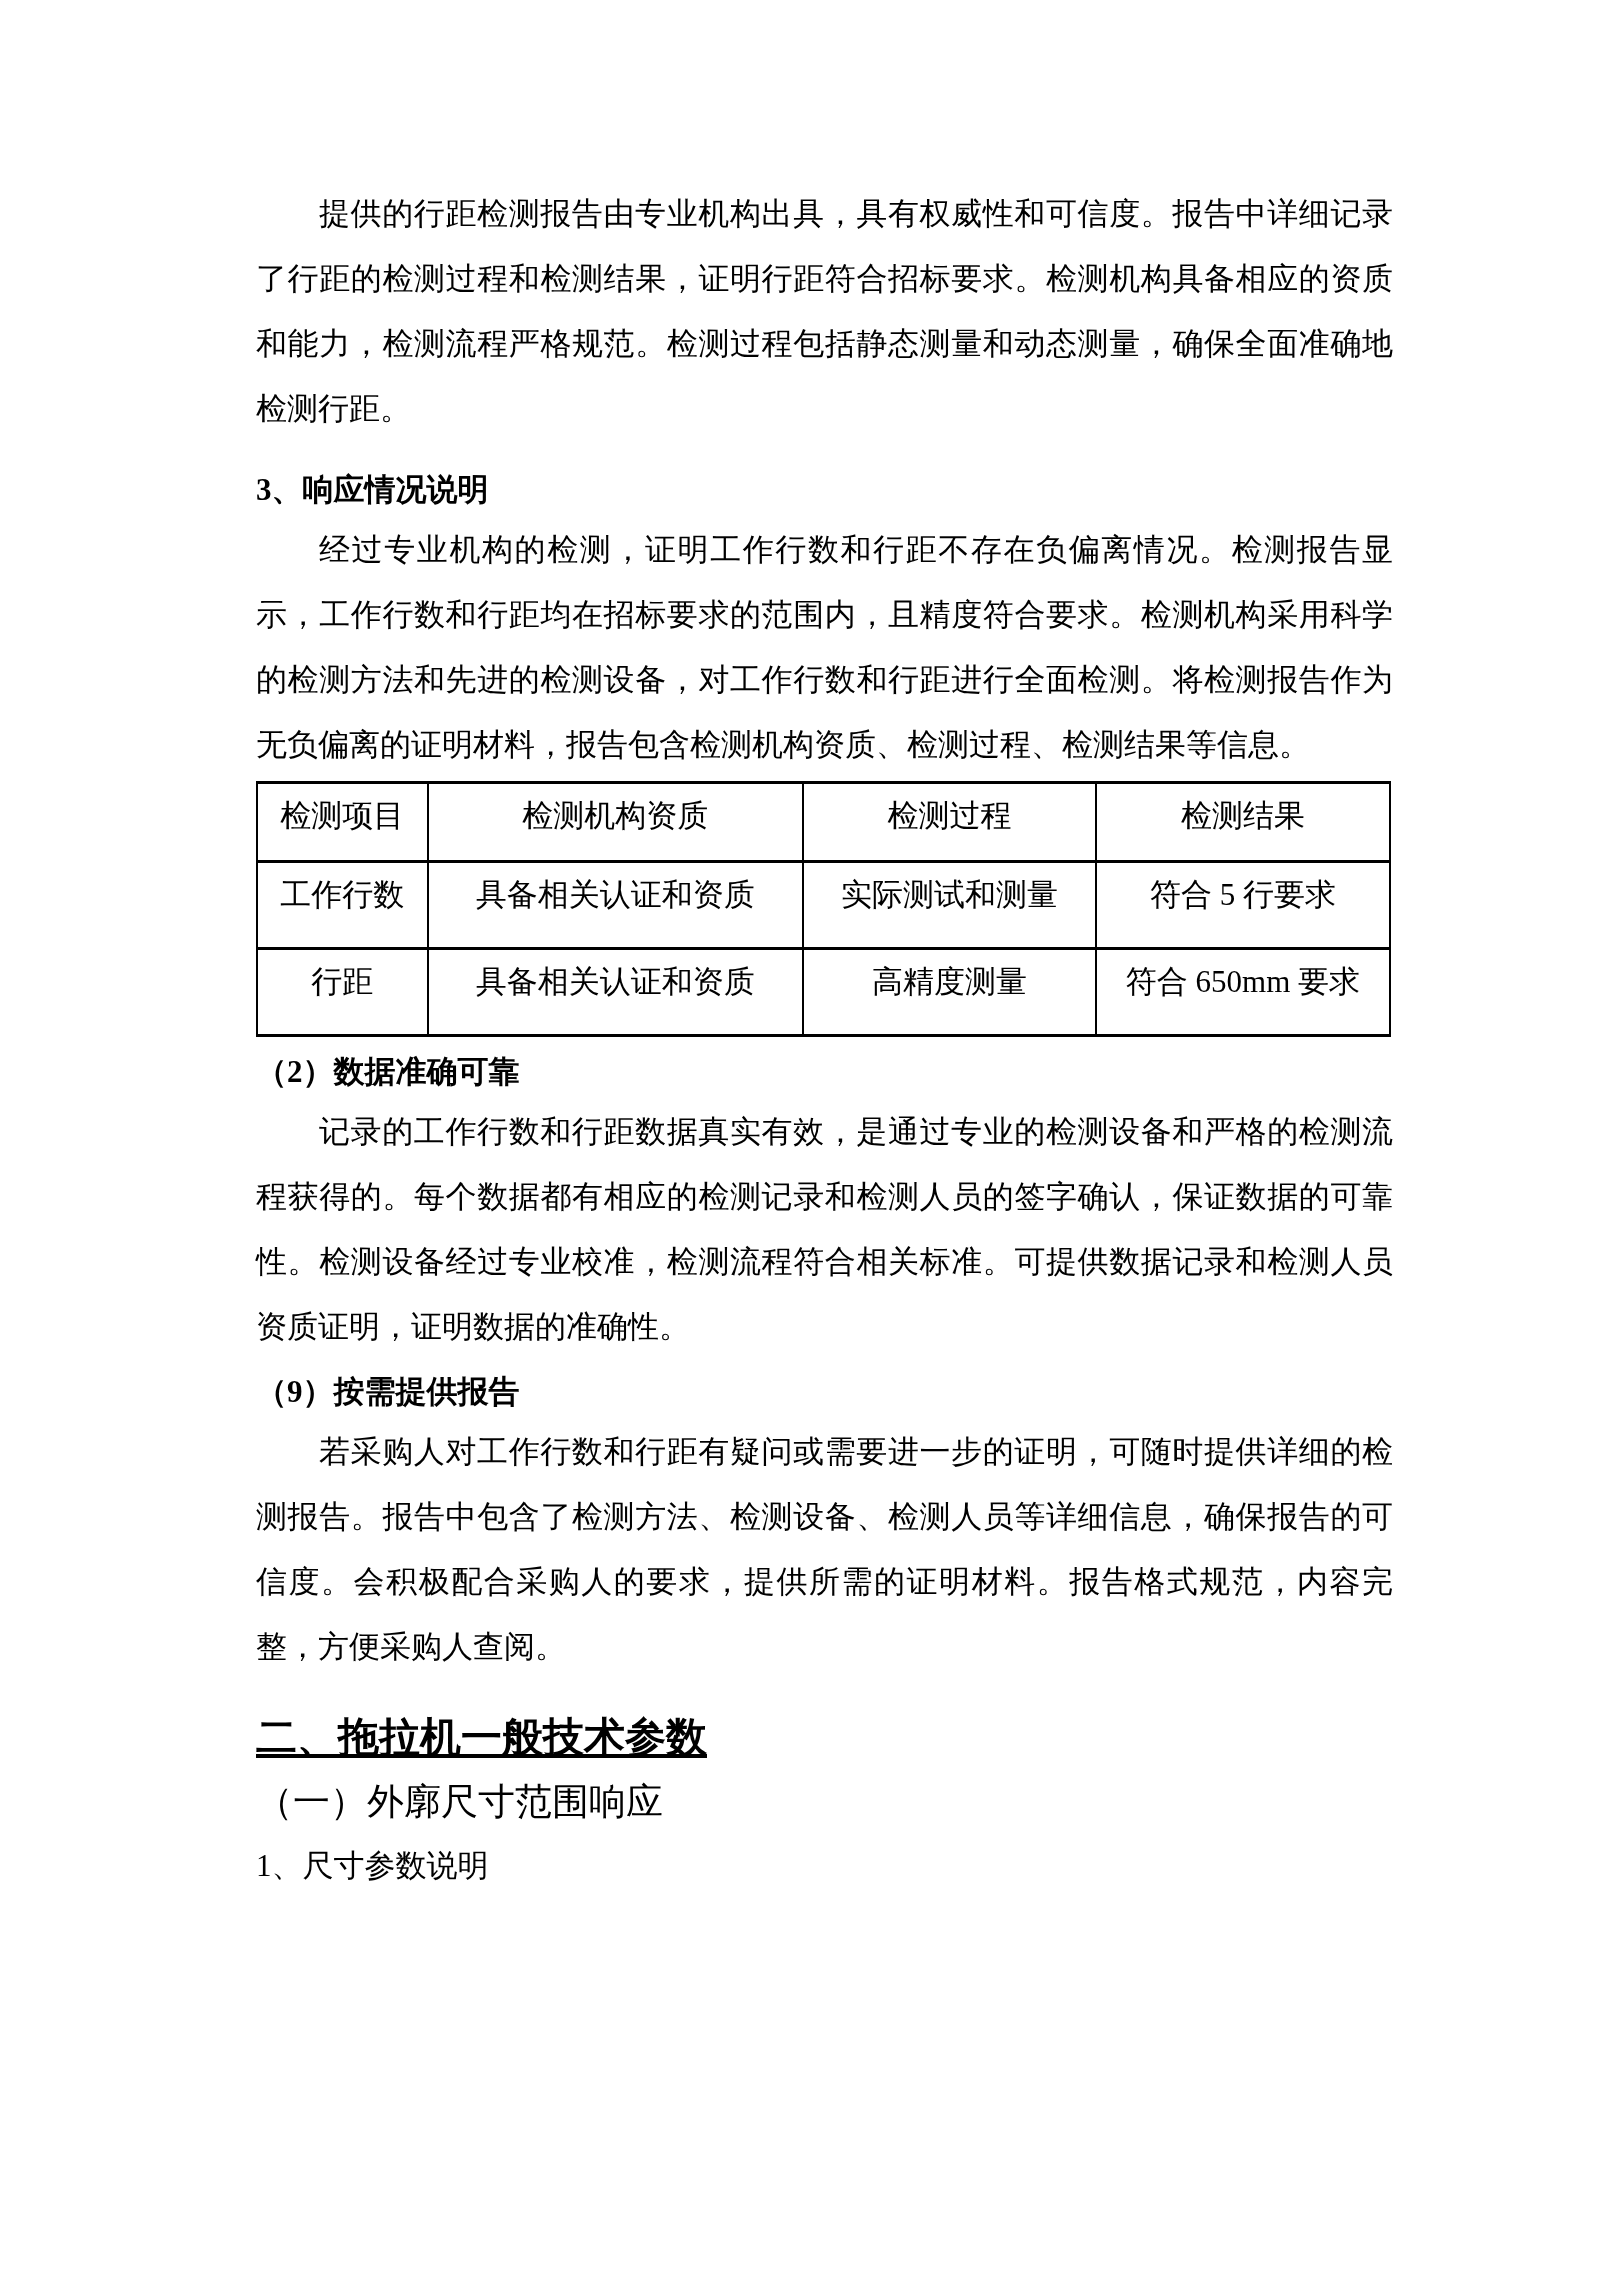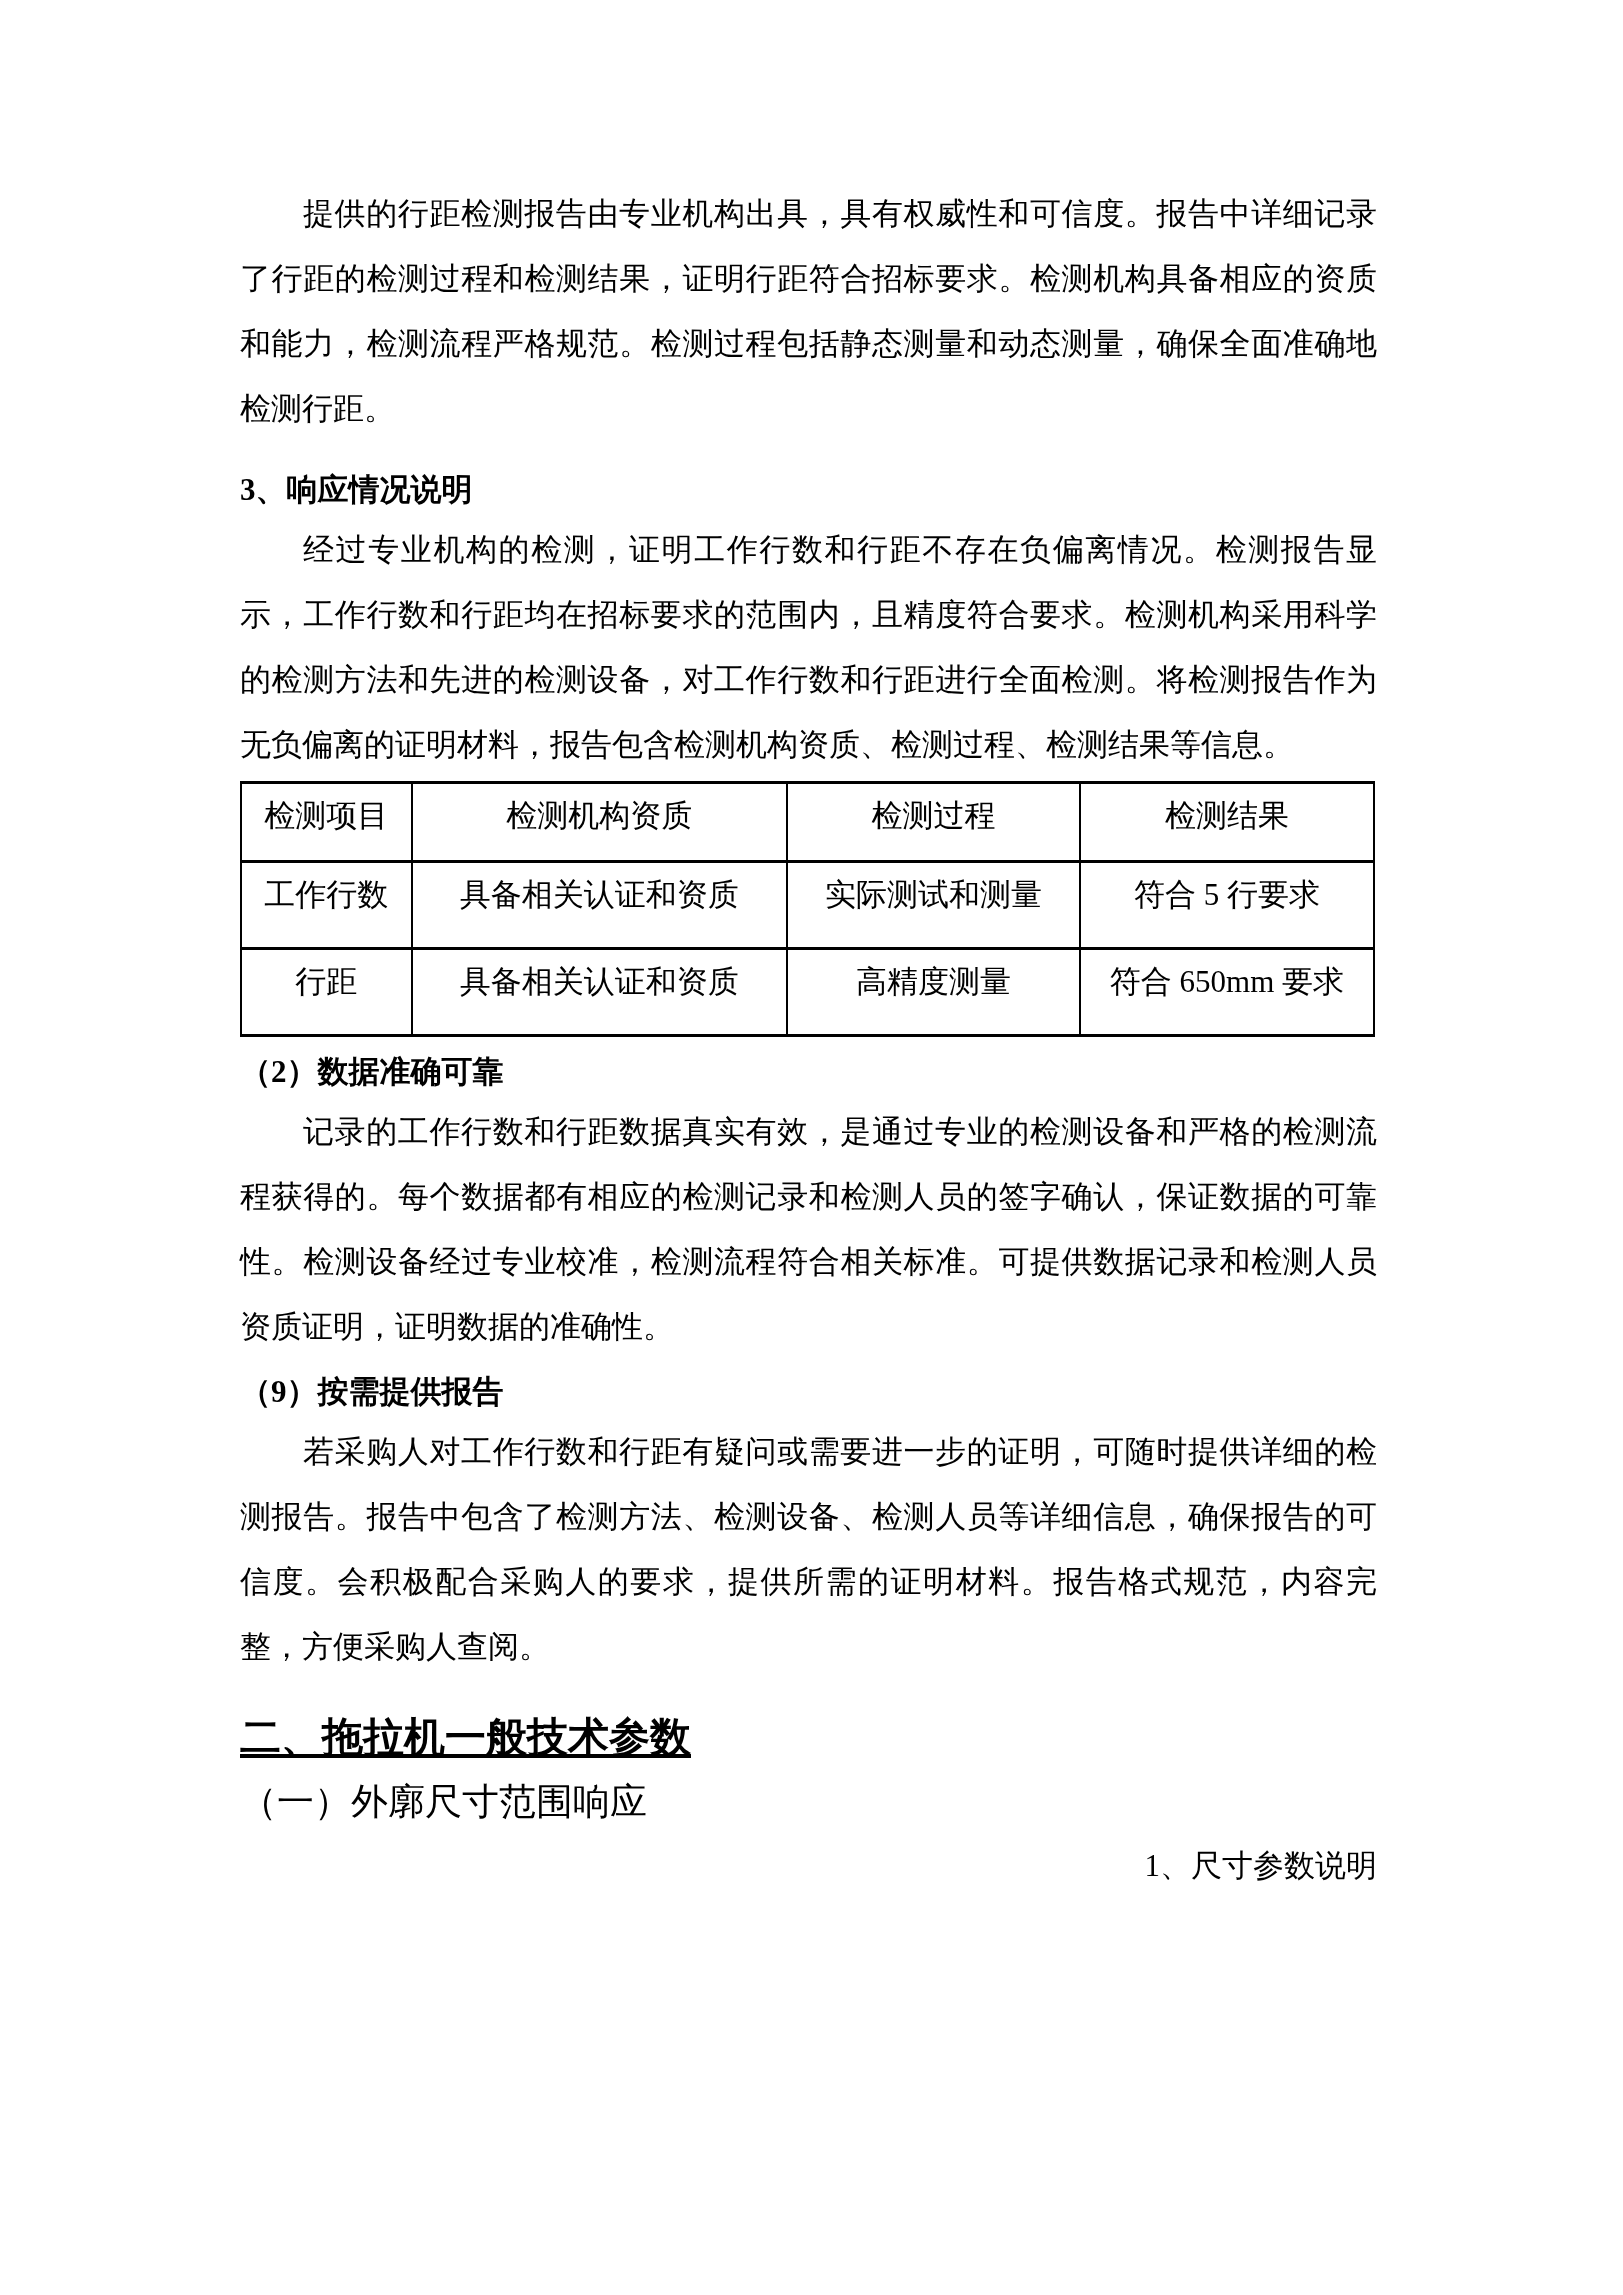--- a/index.html
+++ b/index.html
@@ -11,21 +11,21 @@
     position: relative;
     width: 1623px;
     height: 2295px;
     background: #ffffff;
     color: #000000;
     overflow: hidden;
     font-family: "Liberation Serif", "DejaVu Serif", serif;
   }
   .content {
     position: absolute;
-    left: 240px;
+    left: 256px;
     top: 0;
     width: 1137px;
   }
   p.body {
     font-size: 31px;
     line-height: 65px;
     text-align: justify;
     text-indent: 63px;
     margin: 0;
     word-break: break-all;
@@ -82,21 +82,20 @@
     font-weight: normal;
     font-size: 37px;
     line-height: 58px;
     margin: 5.9px 0 0 0;
   }
   h3.item-heading {
     font-weight: normal;
     font-size: 31px;
     line-height: 54px;
     margin: 7.9px 0 0 0;
-    text-align: right;
   }
 </style>
 </head>
 <body>
 
 <div class="page">
   <div class="content">
 
     <p class="body first">提供的行距检测报告由专业机构出具，具有权威性和可信度。报告中详细记录了行距的检测过程和检测结果，证明行距符合招标要求。检测机构具备相应的资质和能力，检测流程严格规范。检测过程包括静态测量和动态测量，确保全面准确地检测行距。</p>
 

